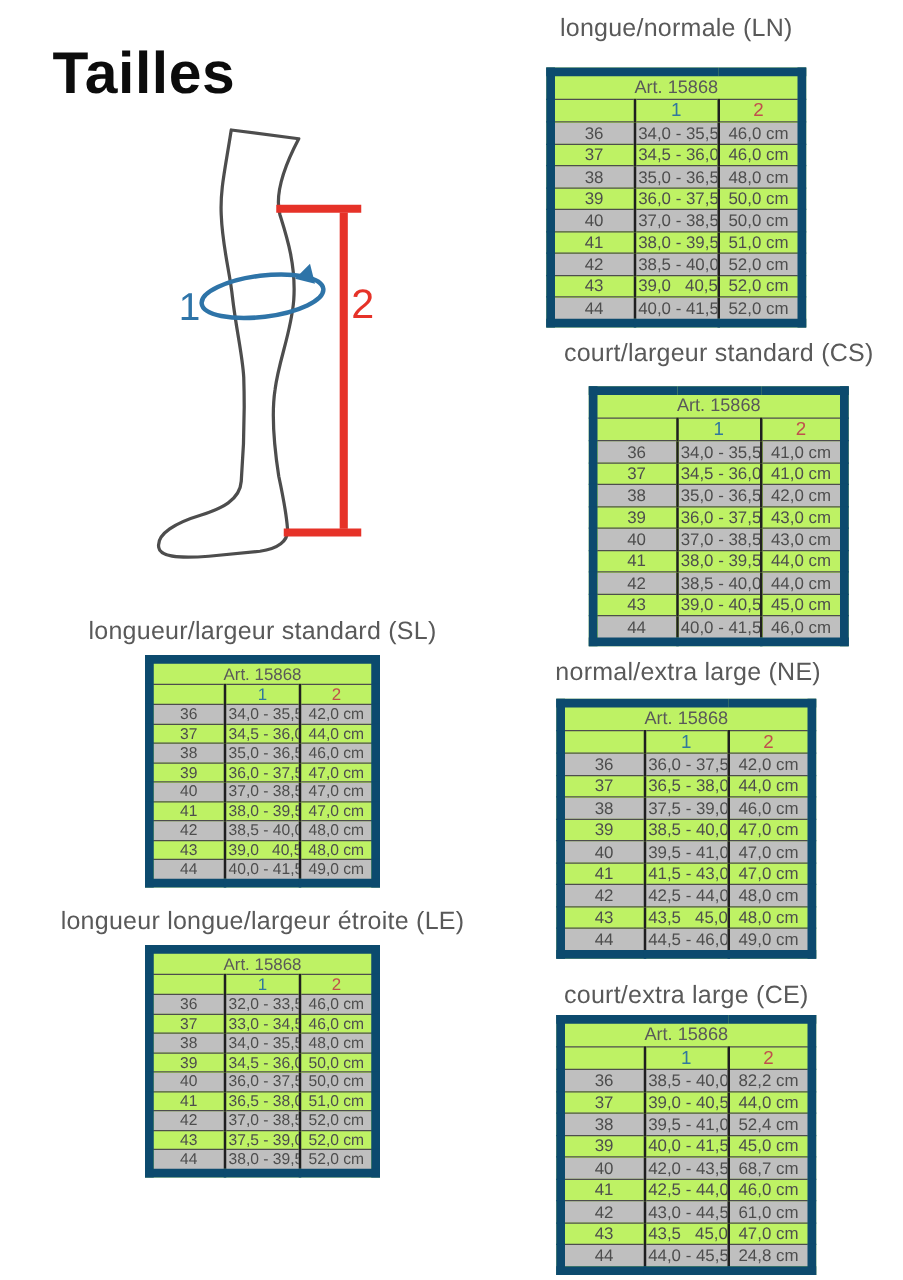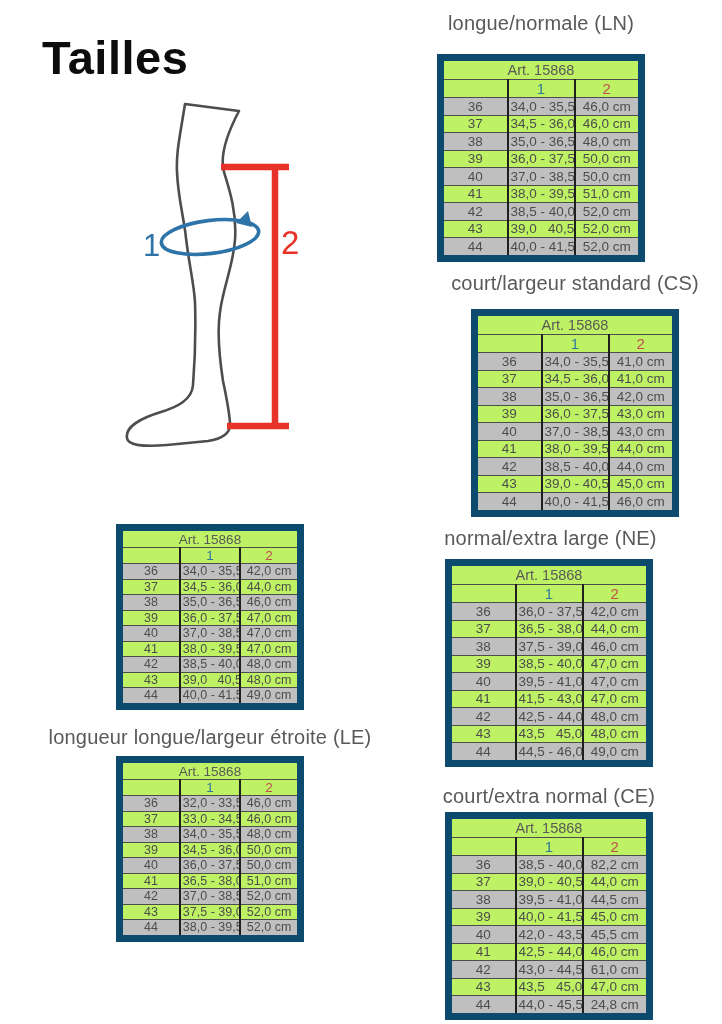--- a/index.html
+++ b/index.html
@@ -207,20 +207,21 @@
           <tr class="shaded">
             <td class="sz">44</td>
             <td class="c1">40,0 - 41,5 cm</td>
             <td class="c2">46,0 cm</td>
           </tr>
         </tbody>
     </table>
   </div>
 
   <div class="section sec-l pos-sl">
+    <div class="caption">longueur/largeur standard (SL)</div>
     <table class="size-table">
       <thead>
         <tr>
             <th class="art" colspan="3">Art. 15868</th>
           </tr>
         <tr class="hrow">
           <th class="sz"></th>
           <th class="c1 h1">1</th>
           <th class="c2 h2">2</th>
         </tr>
@@ -395,21 +396,21 @@
           <tr class="shaded">
             <td class="sz">44</td>
             <td class="c1">38,0 - 39,5 cm</td>
             <td class="c2">52,0 cm</td>
           </tr>
         </tbody>
     </table>
   </div>
 
   <div class="section sec-r pos-ce">
-    <div class="caption">court/extra normal (CE)</div>
+    <div class="caption">court/extra large (CE)</div>
     <table class="size-table">
       <thead>
         <tr>
             <th class="art" colspan="3">Art. 15868</th>
           </tr>
         <tr class="hrow">
           <th class="sz"></th>
           <th class="c1 h1">1</th>
           <th class="c2 h2">2</th>
         </tr>
@@ -421,31 +422,31 @@
             <td class="c2">82,2 cm</td>
           </tr>
           <tr>
             <td class="sz">37</td>
             <td class="c1">39,0 - 40,5 cm</td>
             <td class="c2">44,0 cm</td>
           </tr>
           <tr class="shaded">
             <td class="sz">38</td>
             <td class="c1">39,5 - 41,0 cm</td>
-            <td class="c2">44,5 cm</td>
+            <td class="c2">52,4 cm</td>
           </tr>
           <tr>
             <td class="sz">39</td>
             <td class="c1">40,0 - 41,5 cm</td>
             <td class="c2">45,0 cm</td>
           </tr>
           <tr class="shaded">
             <td class="sz">40</td>
             <td class="c1">42,0 - 43,5 cm</td>
-            <td class="c2">45,5 cm</td>
+            <td class="c2">68,7 cm</td>
           </tr>
           <tr>
             <td class="sz">41</td>
             <td class="c1">42,5 - 44,0 cm</td>
             <td class="c2">46,0 cm</td>
           </tr>
           <tr class="shaded">
             <td class="sz">42</td>
             <td class="c1">43,0 - 44,5 cm</td>
             <td class="c2">61,0 cm</td>

